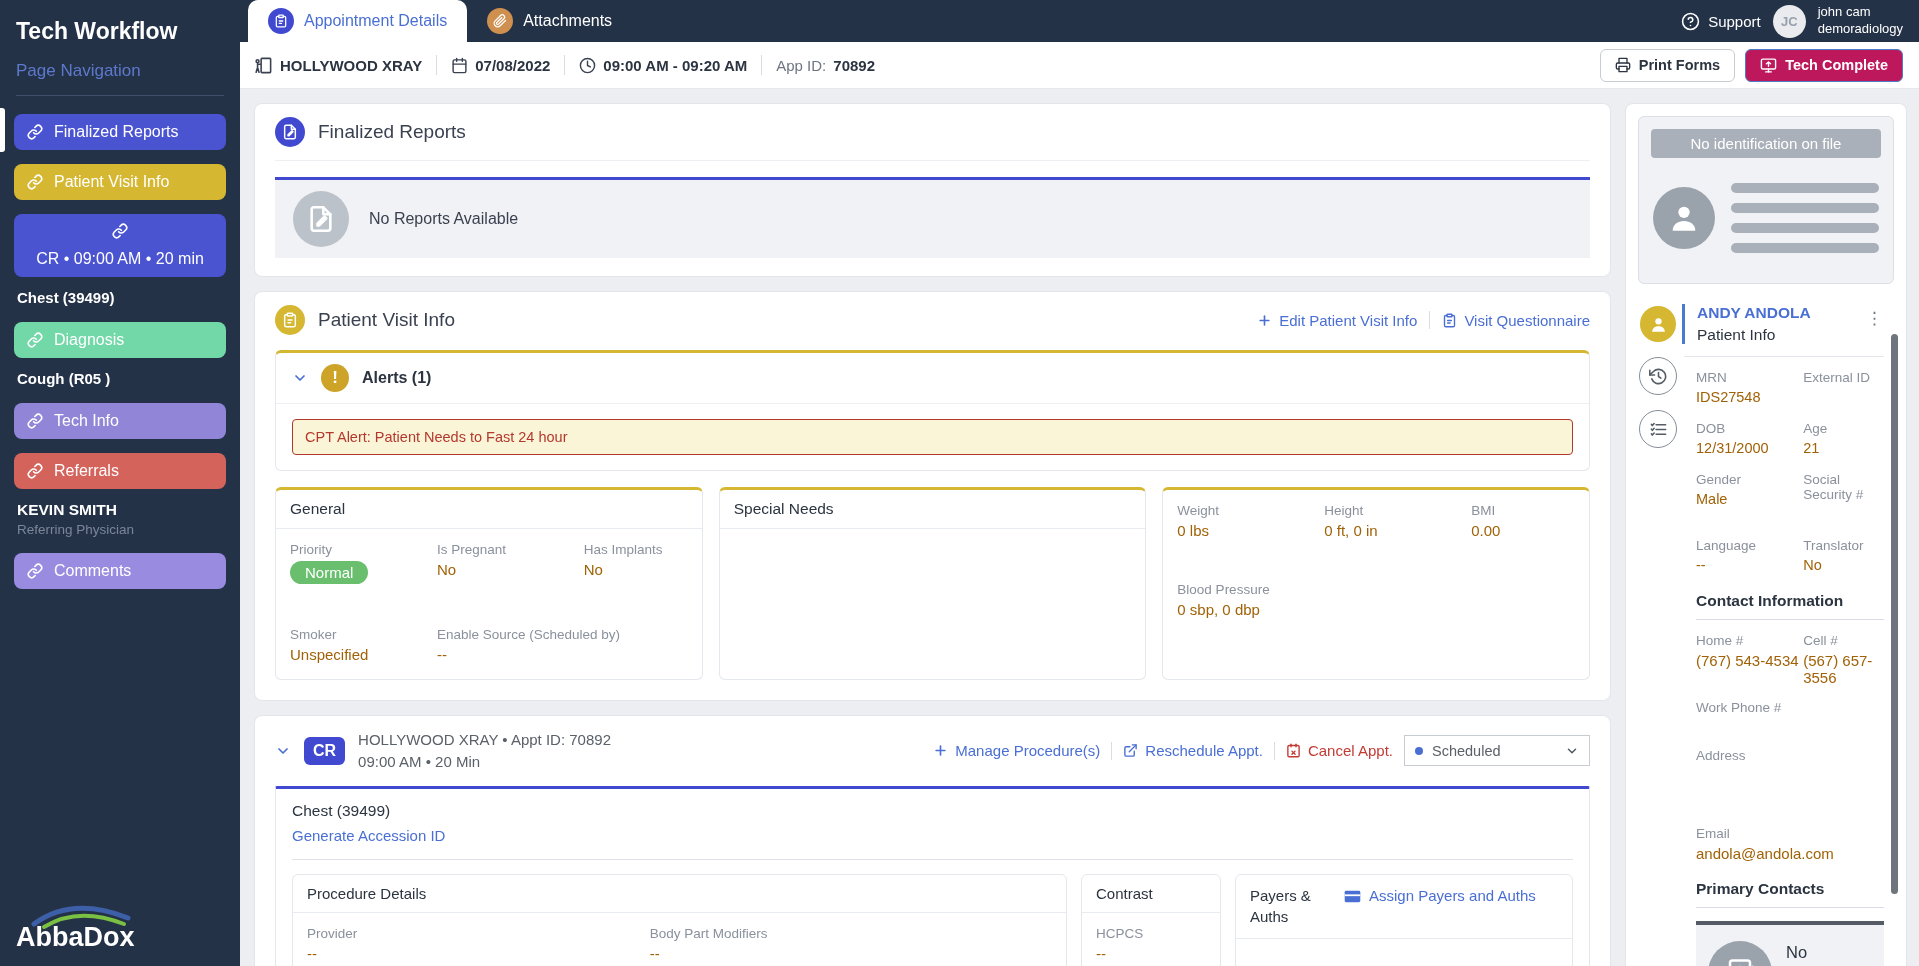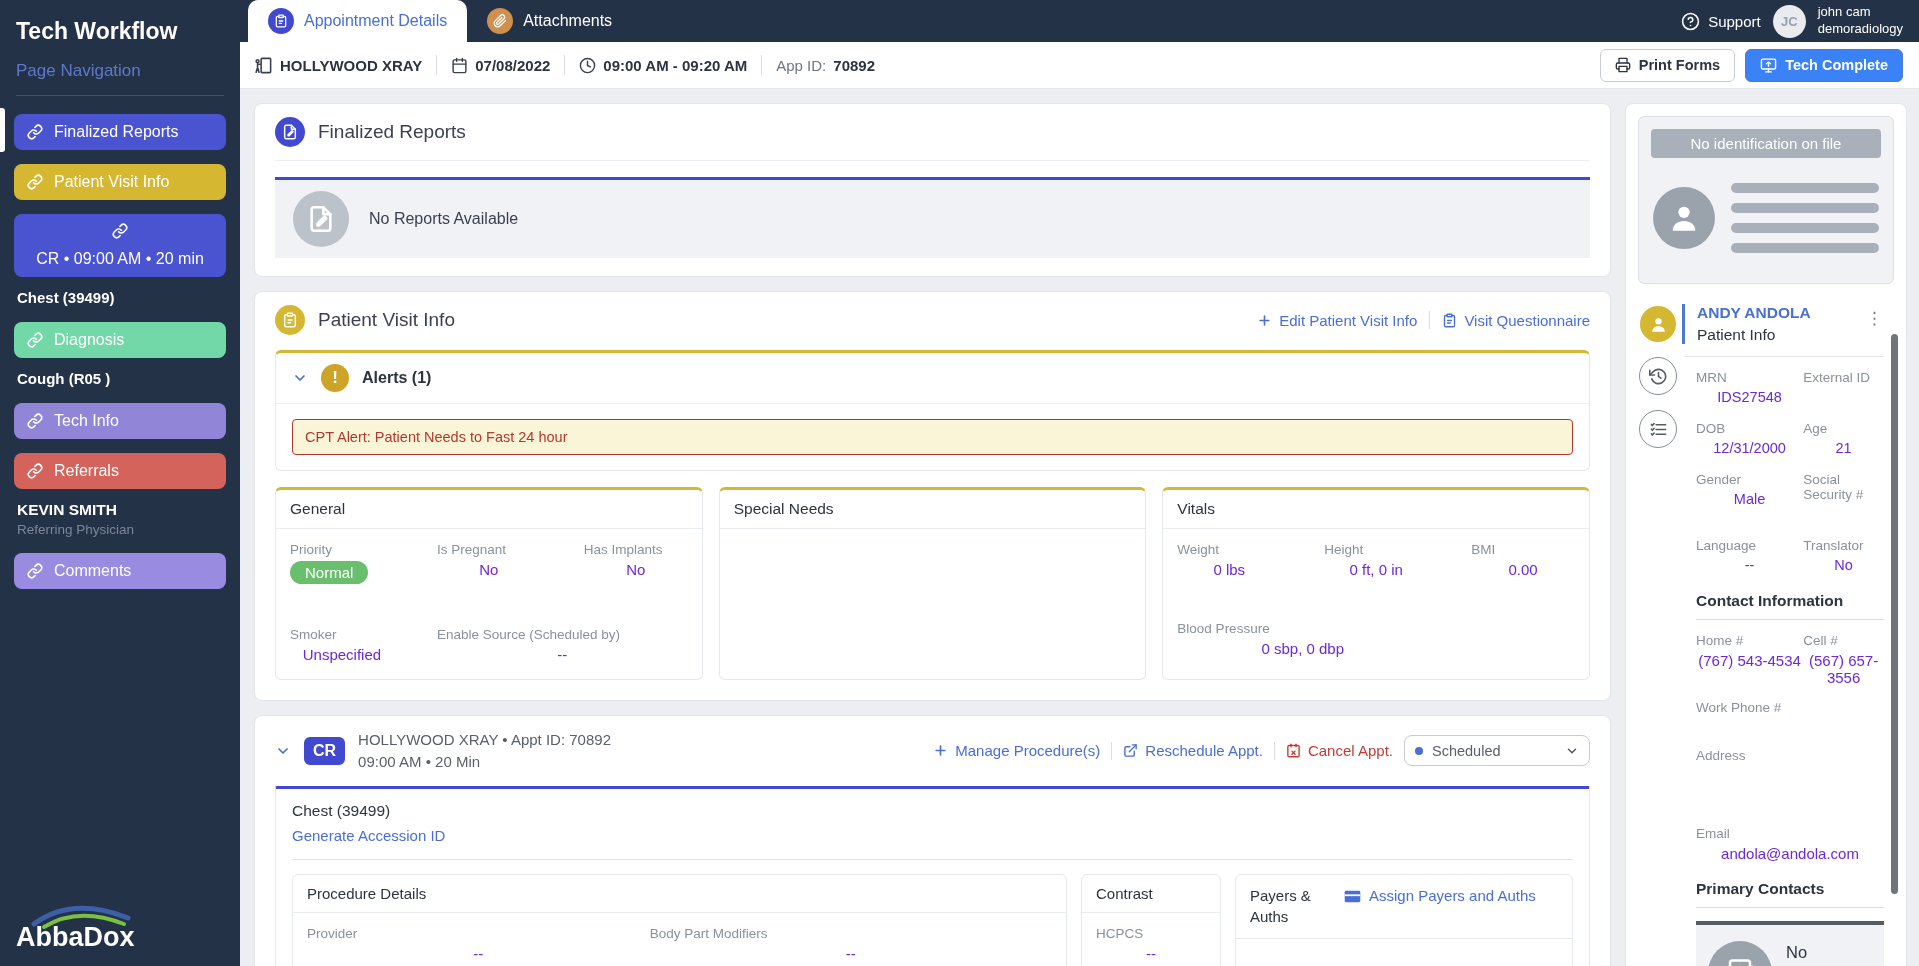--- a/index.html
+++ b/index.html
@@ -36,21 +36,21 @@
 
   
   .subheader { background:#fff; height:47px; display:flex; align-items:center; padding:0 16px 0 14px; gap:9px;
                border-bottom:1px solid #e4e7ec; flex-shrink:0; }
   .sh-item { display:flex; align-items:center; gap:7px; font-size:15px; font-weight:700; color:#2b3440; }
   .sh-sep { width:1px; height:20px; background:#d9dde3; margin:0 5px; }
   .sh-label { color:#6e7682; font-weight:400; }
   .btn { display:flex; align-items:center; gap:8px; height:33px; padding:0 14px; border-radius:6px; font-size:14.5px;
          font-weight:700; cursor:pointer; }
   .btn-outline { border:1px solid #c7ccd3; background:#fff; color:#2b3440; }
-  .btn-primary { background:#3b82f6; color:#fff; border:1px solid #4d7cc9; }
+  .btn-primary { background:#be185d; color:#fff; border:1px solid #4d7cc9; }
   .sh-actions { margin-left:auto; display:flex; gap:10px; }
 
   
   .content { flex:1; display:flex; gap:14px; padding:14px 12px 0 14px; overflow:hidden; align-items:flex-start; }
   .left-col { flex:1; min-width:0; display:flex; flex-direction:column; gap:14px; }
   .card { background:#fff; border:1px solid #e2e5ea; border-radius:8px; }
   .card-head { display:flex; align-items:center; gap:13px; padding:13px 20px; }
   .icon-circle { width:30px; height:30px; border-radius:50%; display:flex; align-items:center; justify-content:center; color:#fff; flex-shrink:0; }
   .card-title { font-size:19px; color:#3a4150; }
   .head-actions { margin-left:auto; display:flex; align-items:center; gap:12px; }
@@ -68,31 +68,31 @@
                  display:flex; align-items:center; justify-content:center; }
   .alerts-title { font-size:16px; font-weight:700; color:#2b3440; }
   .alerts-body { border-top:1px solid #edeff2; padding:15px 16px; }
   .alert-banner { background:#fbf5d8; border:1px solid #b3382e; border-radius:4px; color:#b3382e; font-size:14.5px; padding:9px 12px; }
 
   .info-row { display:flex; gap:16px; margin:16px 20px 20px; }
   .info-card { border:1px solid #e4e7ec; border-top:3px solid #d5b732; border-radius:6px; flex:1; background:#fff; }
   .info-card-head { padding:10px 14px; border-bottom:1px solid #e8ebef; font-size:15.5px; color:#2b3440; }
   .info-card-body { padding:13px 14px 16px; display:grid; grid-template-columns:1fr 1fr 1fr; row-gap:15px; column-gap:6px; min-height:104px; align-content:start;gap:43px; }
   .fld-label { font-size:13.5px; color:#8a919c; margin-bottom:4px; }
-  .fld-value { font-size:15px; color:#6d28d9;text-align:center; }
+  .fld-value { font-size:15px; color:#a16207; }
   .badge { display:inline-block; background:#6abf6f; color:#fff; border-radius:14px; padding:3px 15px; font-size:15px; }
   .span2 { grid-column:span 2; }
 
   .appt-head { display:flex; align-items:center; gap:13px; padding:13px 20px; }
   .chev { width:16px; height:16px; color:#4a6fd4; flex-shrink:0; cursor:pointer; }
   .cr-badge { background:#4049d0; color:#fff; font-weight:700; font-size:16px; padding:5px 9px; border-radius:6px; }
   .appt-lines { font-size:15px; color:#5a6169; line-height:1.45; }
   .appt-actions { margin-left:auto; display:flex; align-items:center; gap:11px; }
   .lnk-red { display:flex; align-items:center; gap:7px; color:#c23b34; font-size:15px; cursor:pointer; }
-  .status-select { width:186px; height:31px; border:1px solid #c7ccd3; border-radius:8px; display:flex; align-items:center;
+  .status-select { width:186px; height:31px; border:1px solid #c7ccd3; border-radius:0; display:flex; align-items:center;
                    gap:9px; padding:0 10px; color:#5a6169; font-size:14.5px; cursor:pointer; background:#fff; }
   .dot { width:8px; height:8px; border-radius:50%; background:#4a6fd4; }
   .sel-chev { margin-left:auto; color:#555c66; }
 
   .proc-section { margin:0 20px 18px; border:1px solid #e4e7ec; border-top:3px solid #4049d0; border-radius:2px; padding:13px 16px 16px; }
   .proc-name { font-size:15.5px; color:#2b3440; }
   .accession { color:#4a6fd4; font-size:15px; margin-top:7px; cursor:pointer; display:inline-block; }
   .proc-div { border-top:1px solid #dfe2e7; margin:14px 0; }
   .proc-cards { display:flex; gap:14px; align-items:stretch; }
   .proc-card { border:1px solid #e4e7ec; border-radius:6px; background:#fff; }
@@ -478,21 +478,20 @@
                 </div>
               </div>
             </div>
 
             <div class="info-card">
               <div class="info-card-head">Special Needs</div>
               <div class="info-card-body"></div>
             </div>
 
             <div class="info-card">
-              <div class="info-card-head">Vitals</div>
               <div class="info-card-body">
                 <div>
                   <div class="fld-label">Weight</div>
                   <div class="fld-value">0 lbs</div>
                 </div>
                 <div>
                   <div class="fld-label">Height</div>
                   <div class="fld-value">0 ft, 0 in</div>
                 </div>
                 <div>

